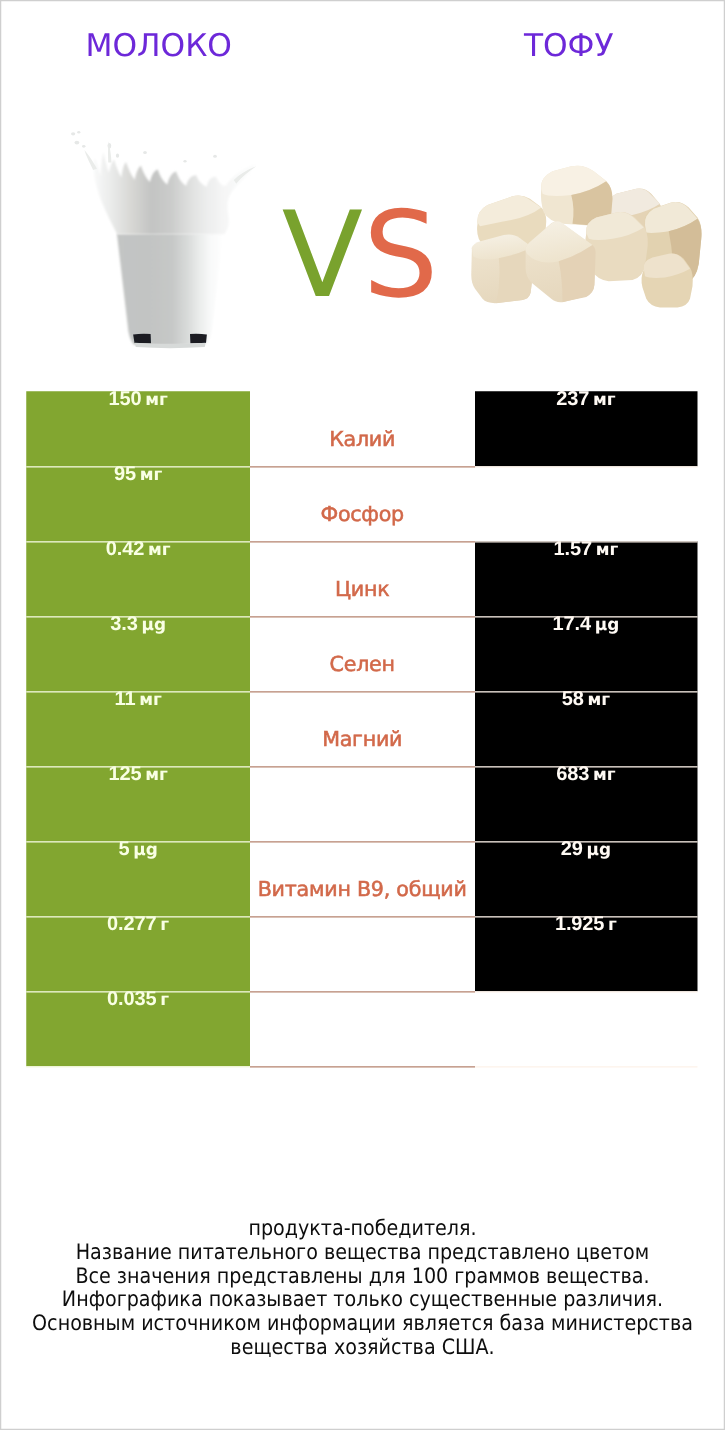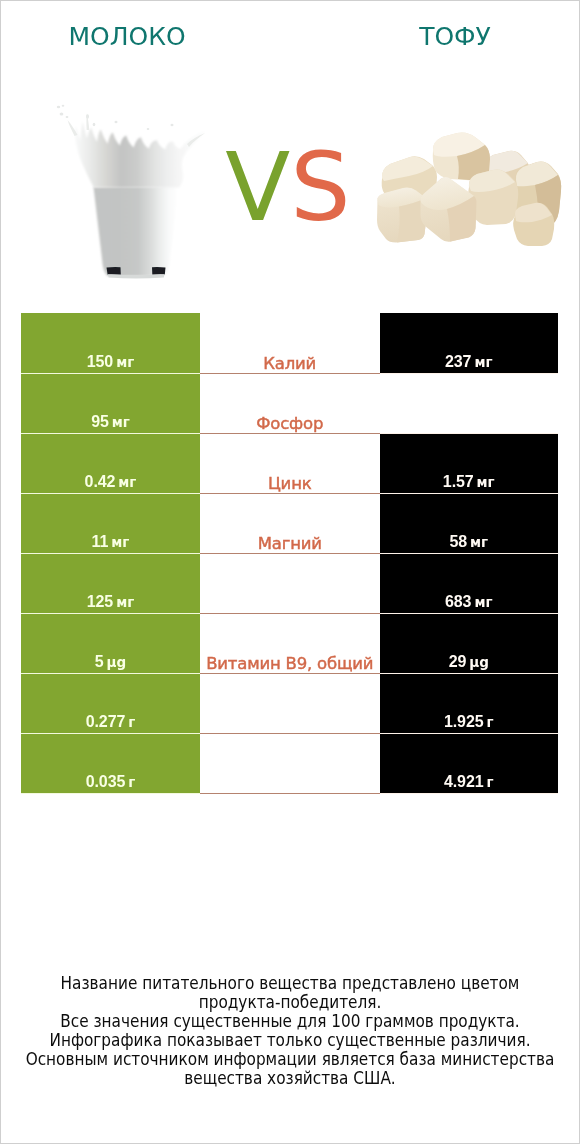--- a/index.html
+++ b/index.html
@@ -7,44 +7,44 @@
   body{
     width:580px;height:1144px;
     font-family:"DejaVu Sans",sans-serif;
     overflow:hidden;
   }
   .page{position:relative;width:578px;height:1142px;border:1px solid #cfcfcf;background:#fff;overflow:hidden;}
 
   
   .title{
     position:absolute;top:21px;font-family:"DejaVu Sans",sans-serif;
-    font-weight:400;font-size:25px;line-height:30px;color:#0f766e;
+    font-weight:400;font-size:25px;line-height:30px;color:#6d28d9;
     text-transform:uppercase;text-align:center;white-space:nowrap;
   }
   .title-left{left:0;width:252px;}
   .title-right{left:328px;width:252px;}
 
   
   .hero{position:absolute;top:0;left:0;width:578px;height:300px;}
   .milk-svg{position:absolute;left:0;top:0;}
   .tofu-svg{position:absolute;left:0;top:0;}
   .vs{
-    position:absolute;left:-2px;width:578px;text-align:center;top:139px;
+    position:absolute;left:-2px;width:578px;text-align:center;top:157px;
     font-family:"DejaVu Sans",sans-serif;font-weight:400;font-size:95px;
     line-height:95px;
   }
   .vs .v{color:#79a22d;}
   .vs .s{color:#e1694a;}
 
   
   .table{position:absolute;left:20px;top:312px;width:537px;}
   .row{position:relative;height:60px;width:537px;}
-  .cell{position:absolute;top:0;height:60px;display:flex;align-items:flex-end;justify-content:center;box-sizing:border-box;}
+  .cell{position:absolute;top:0;height:60px;display:flex;align-items:flex-start;justify-content:center;box-sizing:border-box;}
   .cell.left{left:0;width:179px;background:#82a630;color:#f9ffe4;}
-  .cell.mid{left:179px;width:179.5px;background:#fff;color:#d2694a;overflow:hidden;z-index:1;align-items:flex-end;padding-top:16.5px;}
+  .cell.mid{left:179px;width:179.5px;background:#fff;color:#d2694a;overflow:hidden;z-index:1;align-items:center;padding-top:16.5px;}
   .cell.right{left:358.5px;width:178.5px;background:#000000;color:#fffaf4;z-index:2;}
   .sep{position:absolute;left:0;top:60px;height:1px;width:537px;z-index:3;}
   .sep i{position:absolute;top:0;height:1px;display:block;}
   .sep .sl{left:0;width:179px;background:#f3f9dd;}
   .sep .sm{left:179px;width:179.5px;background:#b5836f;}
   .sep .sr{left:358.5px;width:178.5px;background:#fdf2e9;}
   .val{font-family:"Liberation Sans",sans-serif;font-weight:700;font-size:16px;white-space:nowrap;letter-spacing:-0.1px;position:relative;top:-2px;}
   .val .u{font-family:"DejaVu Sans",sans-serif;font-size:13.5px;font-weight:700;margin-left:3px;letter-spacing:0px;}
   .nut{font-family:"DejaVu Sans",sans-serif;font-weight:400;font-size:16.5px;text-align:center;line-height:19.3px;position:relative;top:0px;letter-spacing:-0.2px;-webkit-text-stroke:0.45px #d2694a;}
 
@@ -263,20 +263,36 @@
           <span class="val">1.57<span class="u">мг</span></span>
         </div>
         <div class="sep">
           <i class="sl"></i>
           <i class="sm"></i>
           <i class="sr"></i>
         </div>
       </div>
       <div class="row">
         <div class="cell left">
+          <span class="val">3.3<span class="u">µg</span></span>
+        </div>
+        <div class="cell mid">
+          <span class="nut">Селен</span>
+        </div>
+        <div class="cell right">
+          <span class="val">17.4<span class="u">µg</span></span>
+        </div>
+        <div class="sep">
+          <i class="sl"></i>
+          <i class="sm"></i>
+          <i class="sr"></i>
+        </div>
+      </div>
+      <div class="row">
+        <div class="cell left">
           <span class="val">11<span class="u">мг</span></span>
         </div>
         <div class="cell mid">
           <span class="nut">Магний</span>
         </div>
         <div class="cell right">
           <span class="val">58<span class="u">мг</span></span>
         </div>
         <div class="sep">
           <i class="sl"></i>
@@ -323,33 +339,30 @@
         <div class="sep">
           <i class="sl"></i>
           <i class="sm"></i>
           <i class="sr"></i>
         </div>
       </div>
       <div class="row">
         <div class="cell left">
           <span class="val">0.035<span class="u">г</span></span>
         </div>
-        <div class="cell right">
-          <span class="val">4.921<span class="u">г</span></span>
-        </div>
         <div class="sep">
           <i class="sl"></i>
           <i class="sm"></i>
           <i class="sr"></i>
         </div>
       </div>
     </div>
 
   <div class="footer" id="footer">
+      <div>продукта-победителя.</div>
       <div>Название питательного вещества представлено цветом</div>
-      <div>продукта-победителя.</div>
-      <div>Все значения существенные для 100 граммов продукта.</div>
+      <div>Все значения представлены для 100 граммов вещества.</div>
       <div>Инфографика показывает только существенные различия.</div>
       <div>Основным источником информации является база министерства</div>
       <div>вещества хозяйства США.</div>
     </div>
 
 </div>
 
 </body></html>

